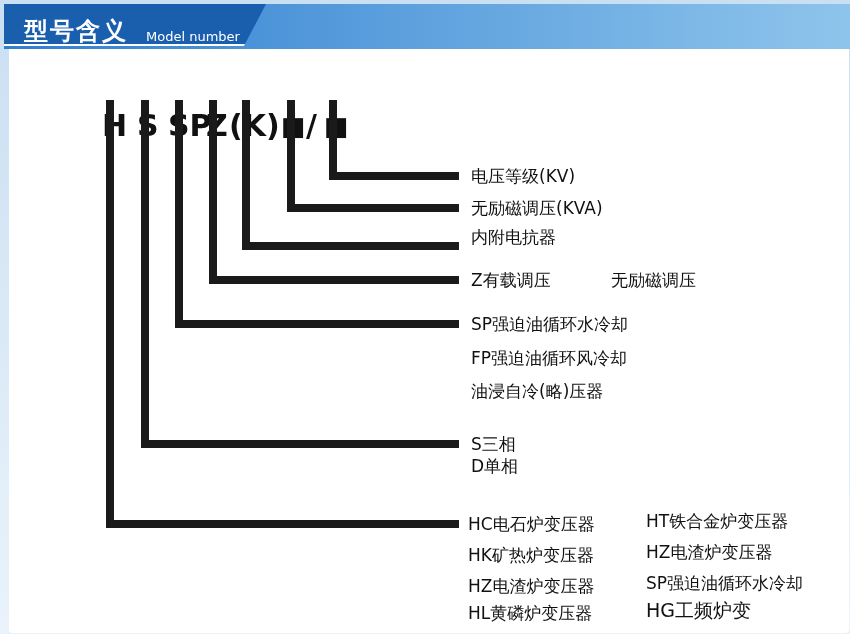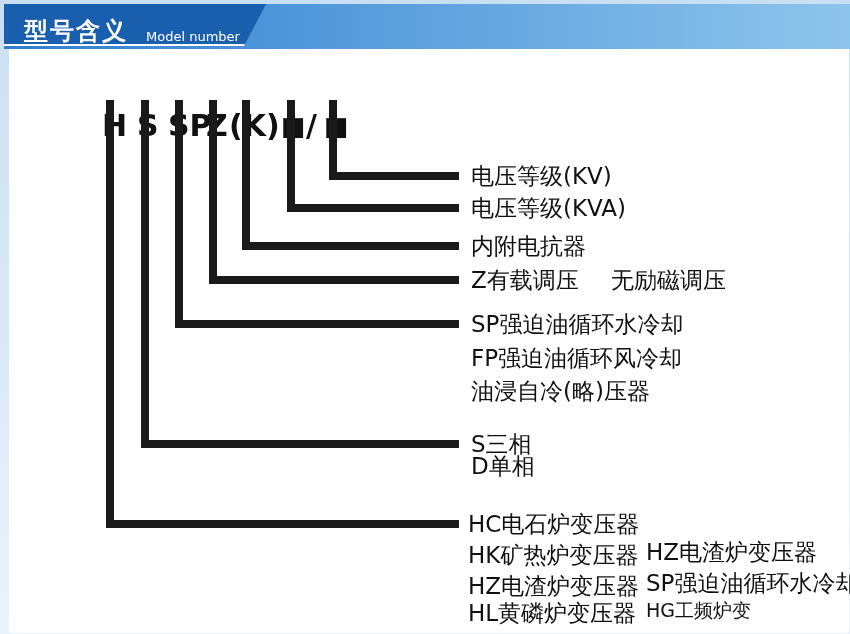--- a/index.html
+++ b/index.html
@@ -49,21 +49,21 @@
     position:absolute;top:55px;
     font-size:30px;font-weight:600;color:var(--text-color);
   }
   .code-square{font-size:26px;top:58px;}
   
   .vline{position:absolute;width:1px;background:var(--line-color);}
   .hline{position:absolute;height:1px;background:var(--line-color);}
   
   .lbl{
     position:absolute;
-    font-size:23px;line-height:22px;color:var(--text-color);
+    font-size:17px;line-height:22px;color:var(--text-color);
     white-space:nowrap;
   }
   .lbl-big{font-size:19px;text-align:right;}
 </style>
 </head>
 <body>
 
 <div class="header">
   <div class="header-ribbon"></div>
   <div class="header-title">型号含义</div>
@@ -91,35 +91,36 @@
 
   <div class="hline" style="left:320px; top:123px; width:130px"></div>
   <div class="hline" style="left:278px; top:155px; width:172px"></div>
   <div class="hline" style="left:233px; top:193px; width:217px"></div>
   <div class="hline" style="left:200px; top:227px; width:250px"></div>
   <div class="hline" style="left:166px; top:271px; width:284px"></div>
   <div class="hline" style="left:132px; top:391px; width:318px"></div>
   <div class="hline" style="left:97px;  top:471px; width:353px"></div>
 
   <div class="lbl" style="left:458px; top:112px">电压等级(KV)</div>
-  <div class="lbl" style="left:458px; top:144px">电压等级(KVA)</div>
-  <div class="lbl" style="left:458px; top:182px">内附电抗器</div>
+  <div class="lbl" style="left:458px; top:144px">无励磁调压(KVA)</div>
+  <div class="lbl" style="left:458px; top:173px">内附电抗器</div>
 
   <div class="lbl" style="left:458px; top:216px">Z有载调压</div>
   <div class="lbl" style="left:598px; top:216px">无励磁调压</div>
 
   <div class="lbl" style="left:458px; top:260px">SP强迫油循环水冷却</div>
   <div class="lbl" style="left:458px; top:294px">FP强迫油循环风冷却</div>
   <div class="lbl" style="left:458px; top:327px">油浸自冷(略)压器</div>
 
   <div class="lbl" style="left:458px; top:380px">S三相</div>
   <div class="lbl" style="left:458px; top:402px">D单相</div>
 
   <div class="lbl" style="left:455px; top:460px">HC电石炉变压器</div>
   <div class="lbl" style="left:455px; top:491px">HK矿热炉变压器</div>
   <div class="lbl" style="left:455px; top:549px">HL黄磷炉变压器</div>
   <div class="lbl" style="left:455px; top:522px">HZ电渣炉变压器</div>
 
+  <div class="lbl" style="left:633px; top:457px">HT铁合金炉变压器</div>
   <div class="lbl" style="left:633px; top:488px">HZ电渣炉变压器</div>
   <div class="lbl" style="left:633px; top:519px">SP强迫油循环水冷却</div>
   <div class="lbl lbl-big" style="left:633px; top:546px">HG工频炉变</div>
 
 </div>
 
 </body></html>

